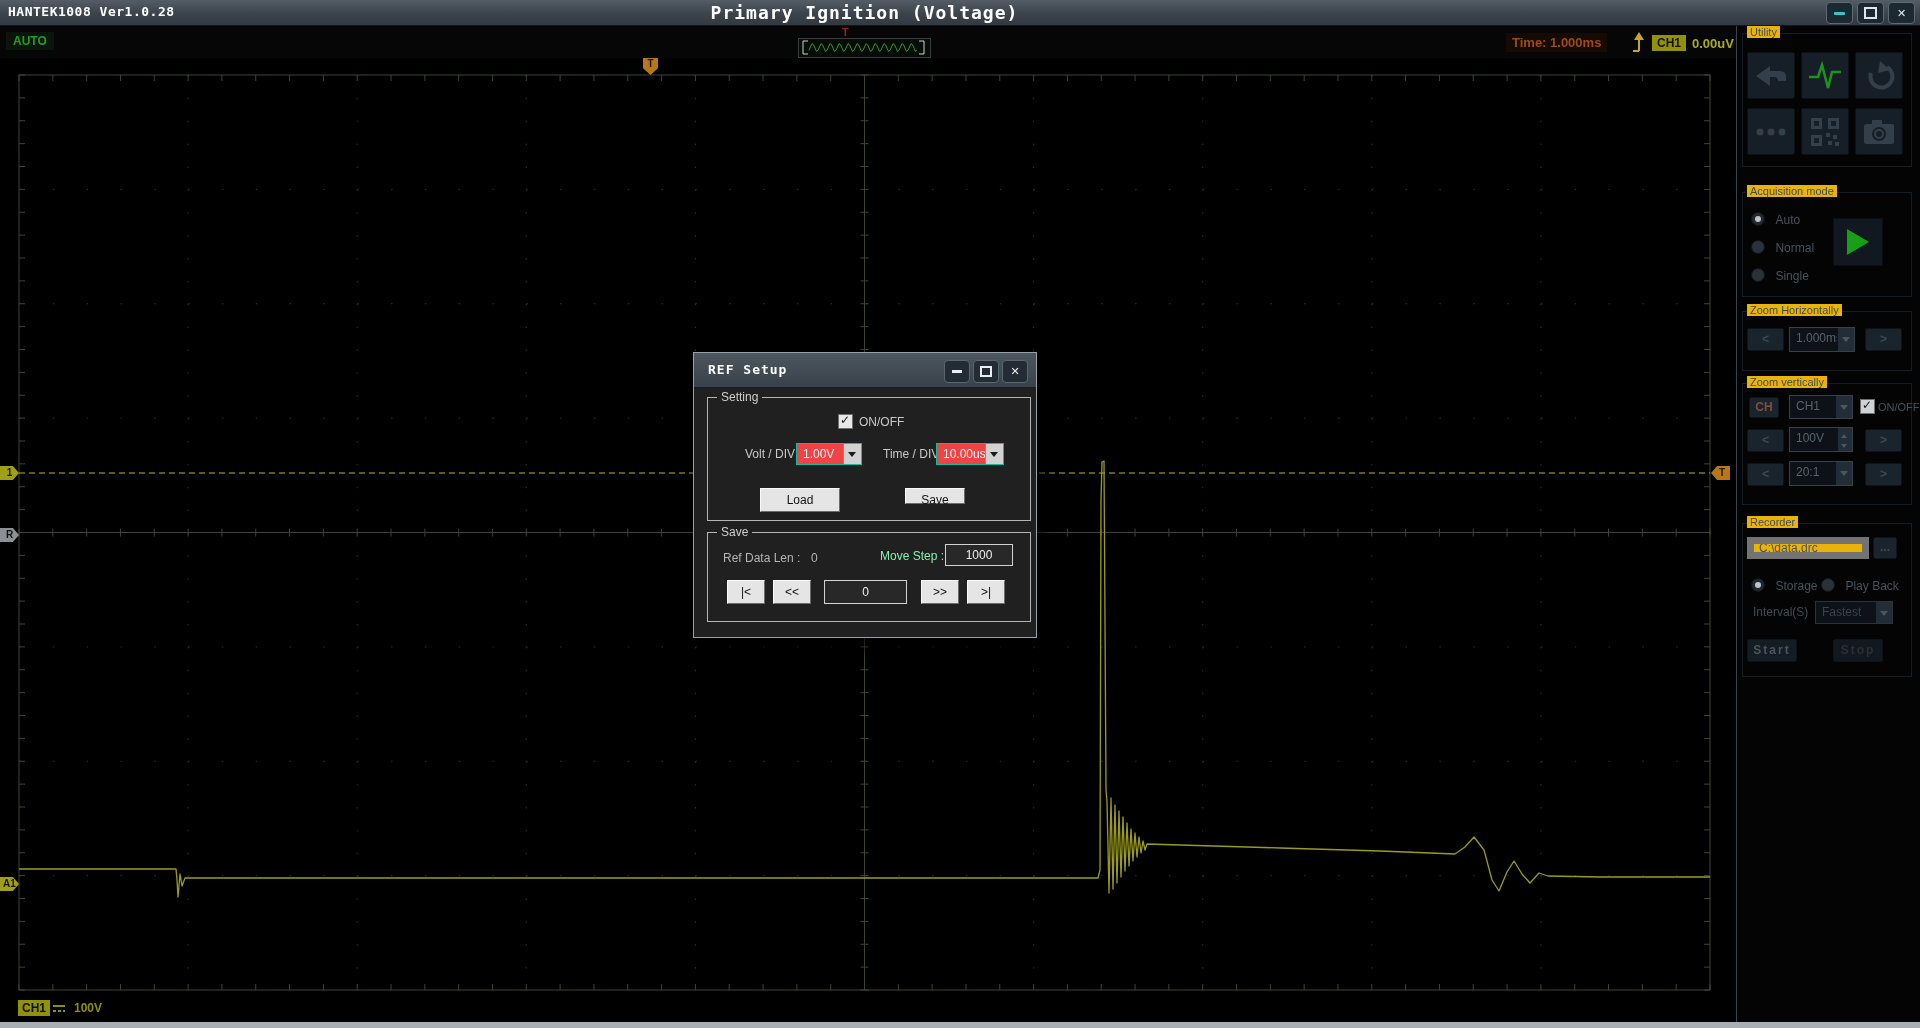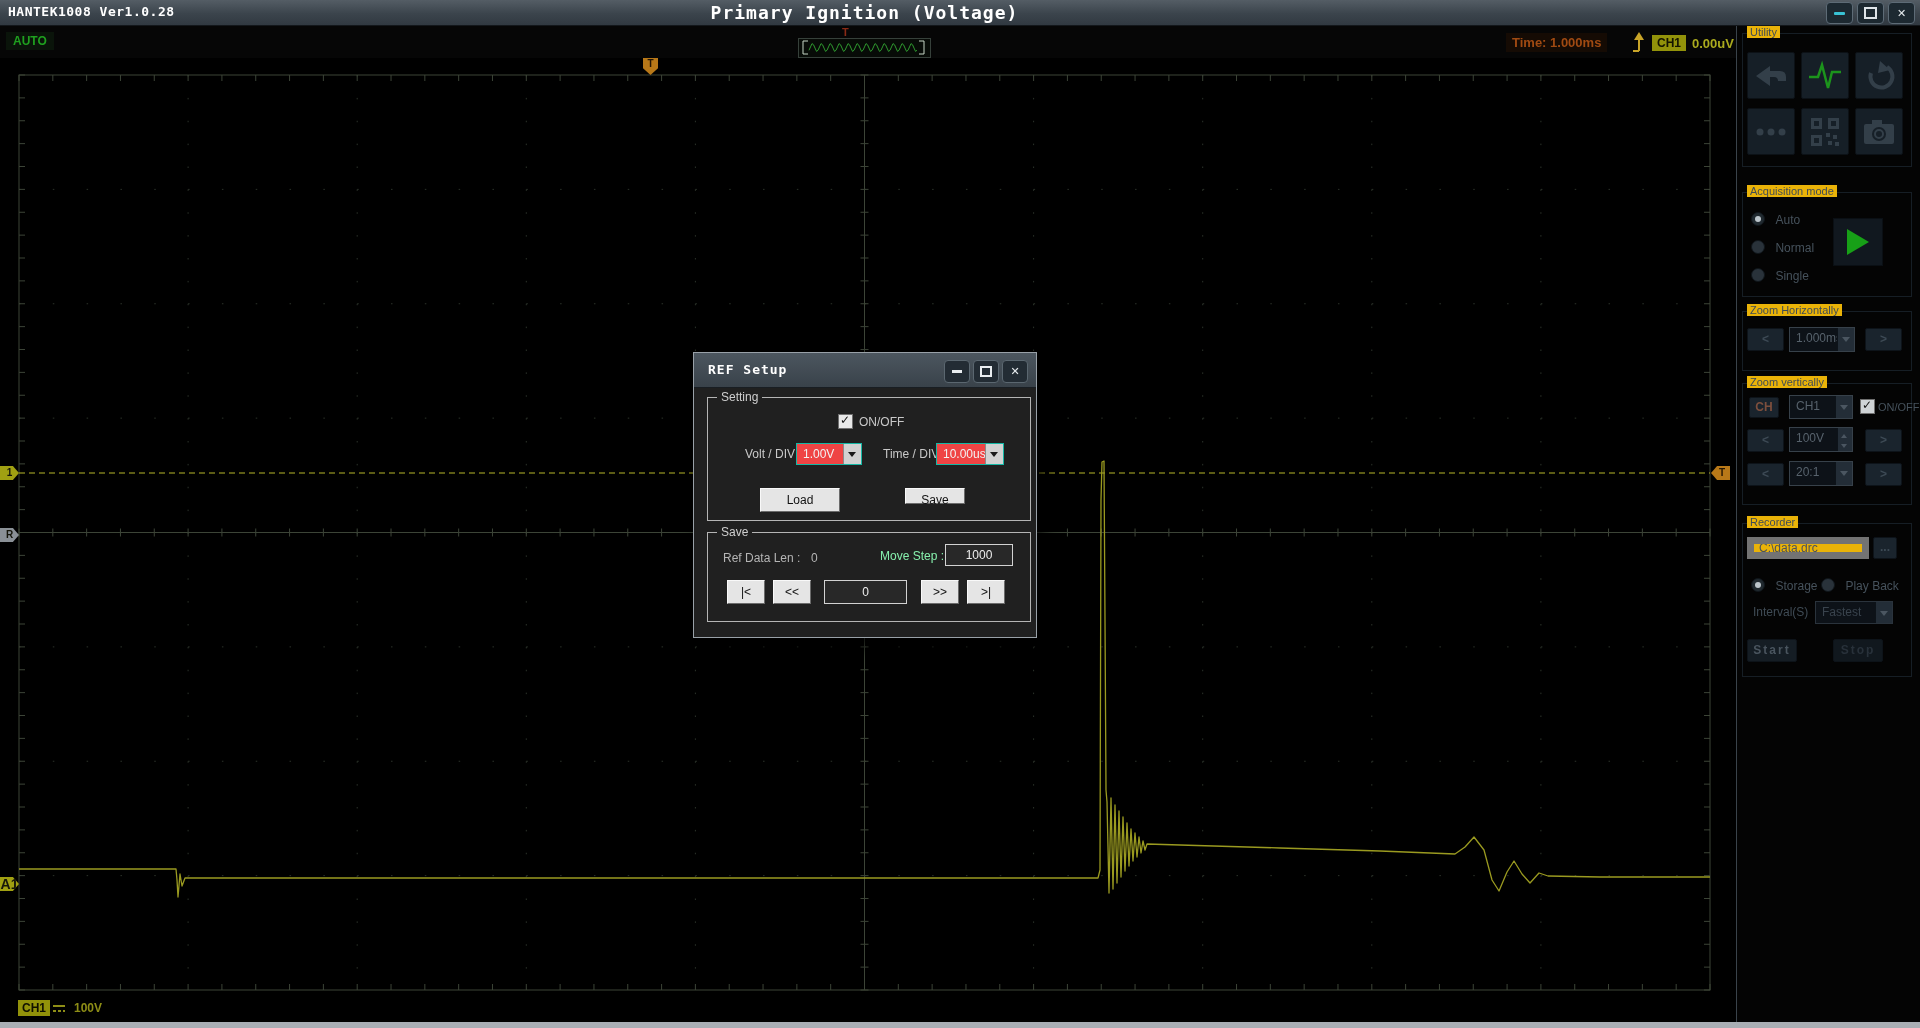--- a/index.html
+++ b/index.html
@@ -30,21 +30,21 @@
   .ch-badge{position:absolute;left:1652px;top:9px;padding:1px 5px;background:#92920a;color:#141400;
             font:bold 12px "Liberation Sans",sans-serif;}
   .trig-val{position:absolute;left:1692px;top:10px;color:#aaaa1e;font:bold 13px "Liberation Sans",sans-serif;}
 
   
   #scope-svg{position:absolute;left:0;top:0;z-index:1;}
 
   .mk-left{position:absolute;left:0;width:19px;height:14px;z-index:4;color:#15150a;text-align:center;
            font:bold 10px "Liberation Sans",sans-serif;line-height:14px;
            clip-path:polygon(0 0,68% 0,100% 50%,68% 100%,0 100%);}
-  .mk-left.sm{font-size:14px;}
+  .mk-left.sm{font-size:10px;}
   .mk-right{position:absolute;left:1711px;width:19px;height:14px;z-index:4;background:#b87818;color:#241503;
             text-align:center;font:bold 10px "Liberation Sans",sans-serif;line-height:14px;
             clip-path:polygon(32% 0,100% 0,100% 100%,32% 100%,0 50%);padding-left:3px;box-sizing:border-box;}
   .mk-top{position:absolute;top:58px;width:15px;height:17px;z-index:4;background:#b87818;color:#241503;
           text-align:center;font:bold 10px "Liberation Sans",sans-serif;line-height:12px;
           clip-path:polygon(0 0,100% 0,100% 60%,50% 100%,0 60%);}
 
   
   .bottombar{position:absolute;left:0;top:998px;width:1736px;height:24px;z-index:6;}
   .bch-badge{position:absolute;left:18px;top:2px;padding:1px 4px;background:#92920a;color:#101000;

